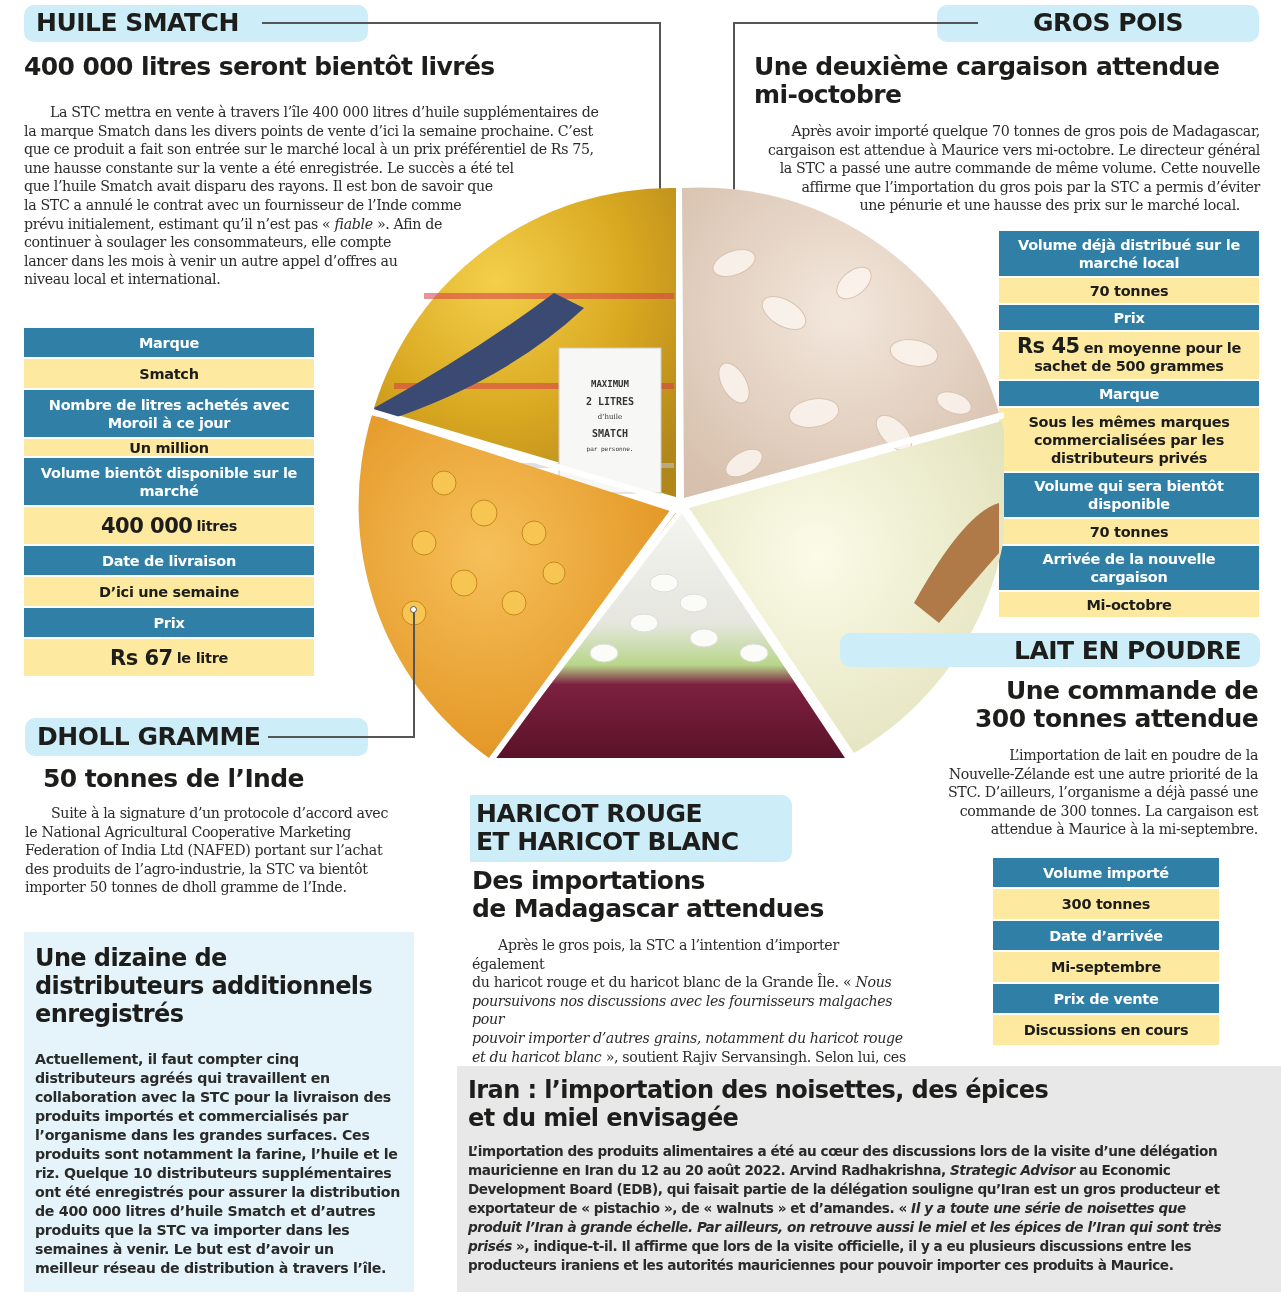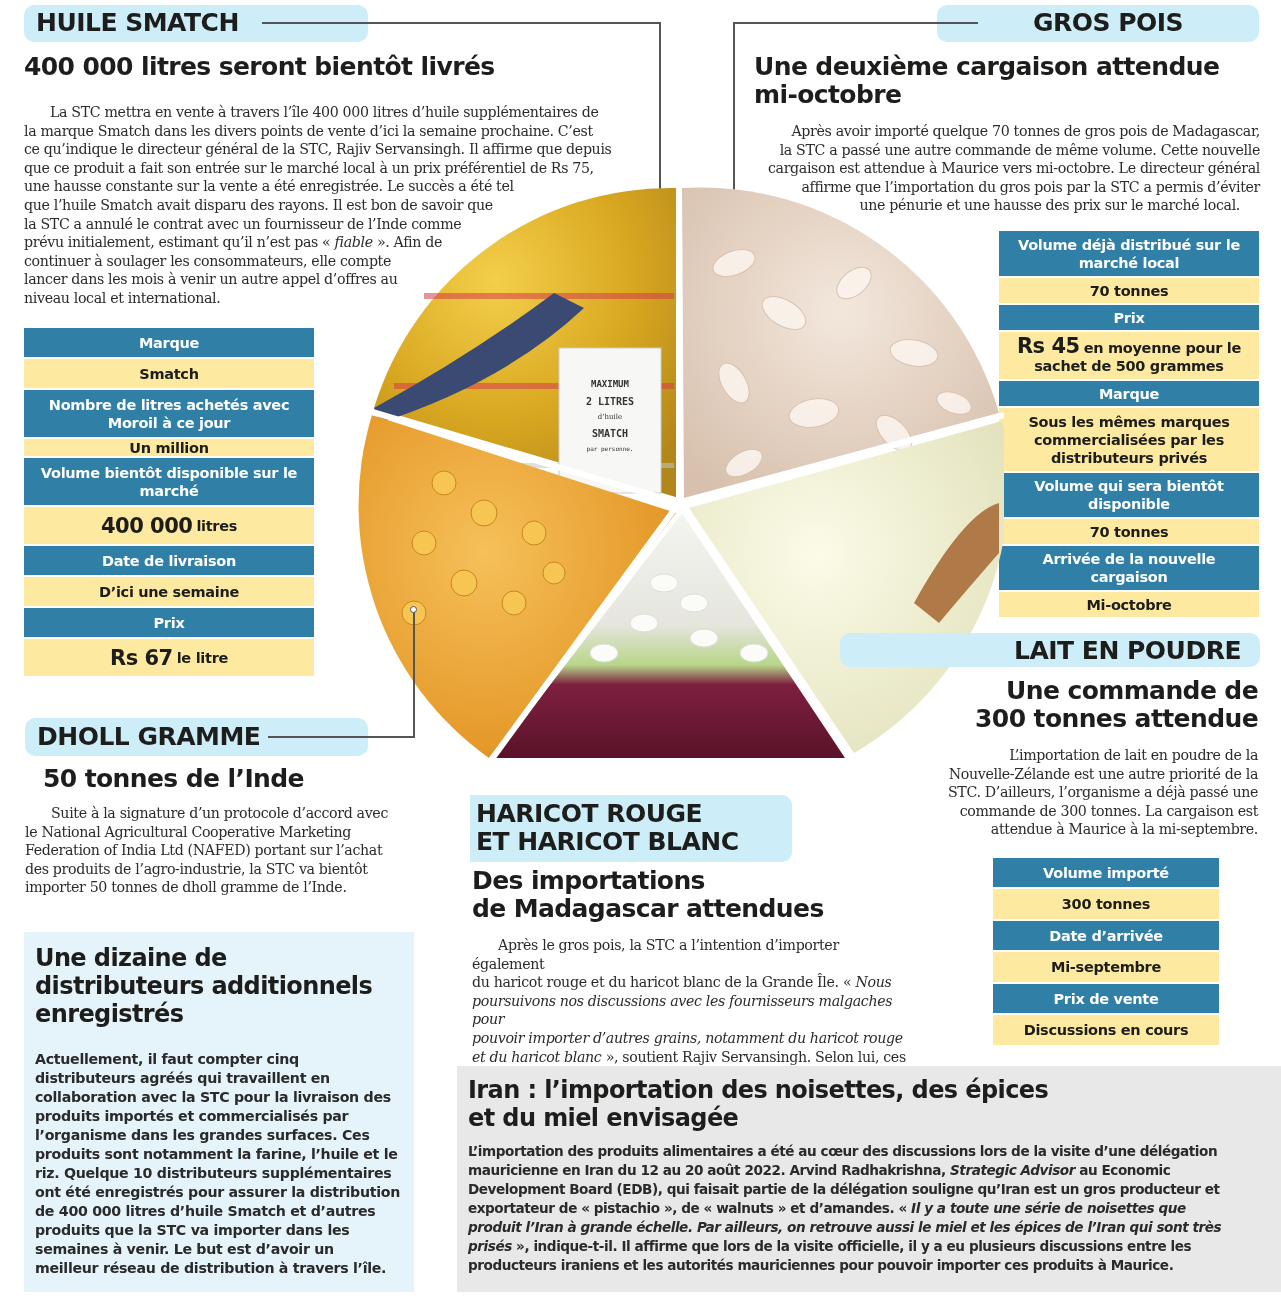--- a/index.html
+++ b/index.html
@@ -35,21 +35,20 @@
 <div class="label-text" style="left:36px; top:8px;">HUILE SMATCH</div>
 <div class="connector" style="left:262px; top:22px; width:398px; height:2px;"></div>
 <div class="connector" style="left:659px; top:22px; width:2px; height:182px;"></div>
 <div class="dot" style="left:656px; top:202px;"></div>
 
 <div class="headline" style="left:24px; top:53px; font-size:25px;">400 000 litres seront bientôt livrés</div>
 
 <div class="body-serif" style="left:24px; top:103px; width:620px;">
   <div><span class="indent"></span><span>La STC mettra en vente à travers l’île 400 000 litres d’huile supplémentaires de</span></div>
   <div>la marque Smatch dans les divers points de vente d’ici la semaine prochaine. C’est</div>
-  <div>ce qu’indique le directeur général de la STC, Rajiv Servansingh. Il affirme que depuis</div>
   <div>que ce produit a fait son entrée sur le marché local à un prix préférentiel de Rs 75,</div>
   <div>une hausse constante sur la vente a été enregistrée. Le succès a été tel</div>
   <div>que l’huile Smatch avait disparu des rayons. Il est bon de savoir que</div>
   <div>la STC a annulé le contrat avec un fournisseur de l’Inde comme</div>
   <div><span>prévu initialement, estimant qu’il n’est pas « </span><span class="italic">fiable</span><span> ». Afin de</span></div>
   <div>continuer à soulager les consommateurs, elle compte</div>
   <div>lancer dans les mois à venir un autre appel d’offres au</div>
   <div>niveau local et international.</div>
 </div>
 
@@ -94,22 +93,22 @@
 <div class="connector" style="left:733px; top:22px; width:2px; height:218px;"></div>
 <div class="dot" style="left:730px; top:238px;"></div>
 
 <div class="headline" style="left:754px; top:53px; font-size:25px;">
   <div>Une deuxième cargaison attendue</div>
   <div>mi-octobre</div>
 </div>
 
 <div class="body-serif" style="left:748px; top:122px; width:512px; text-align:right;">
   <div>Après avoir importé quelque 70 tonnes de gros pois de Madagascar,</div>
+  <div>cargaison est attendue à Maurice vers mi-octobre.  Le directeur général</div>
   <div>la STC a passé une autre commande de même volume.  Cette nouvelle</div>
-  <div>cargaison est attendue à Maurice vers mi-octobre.  Le directeur général</div>
   <div>affirme que l’importation du gros pois par la STC a permis d’éviter</div>
   <div style="padding-right:20px;">une pénurie et une hausse des prix sur le marché local.</div>
 </div>
 
 <div class="info-table" style="left:999px; top:231px; width:260px;">
   <div class="cell h" style="height:45px;">
       <span>Volume déjà distribué sur le marché local</span>
     </div>
   <div class="cell v" style="height:25px;">
       <span>70 tonnes</span>

